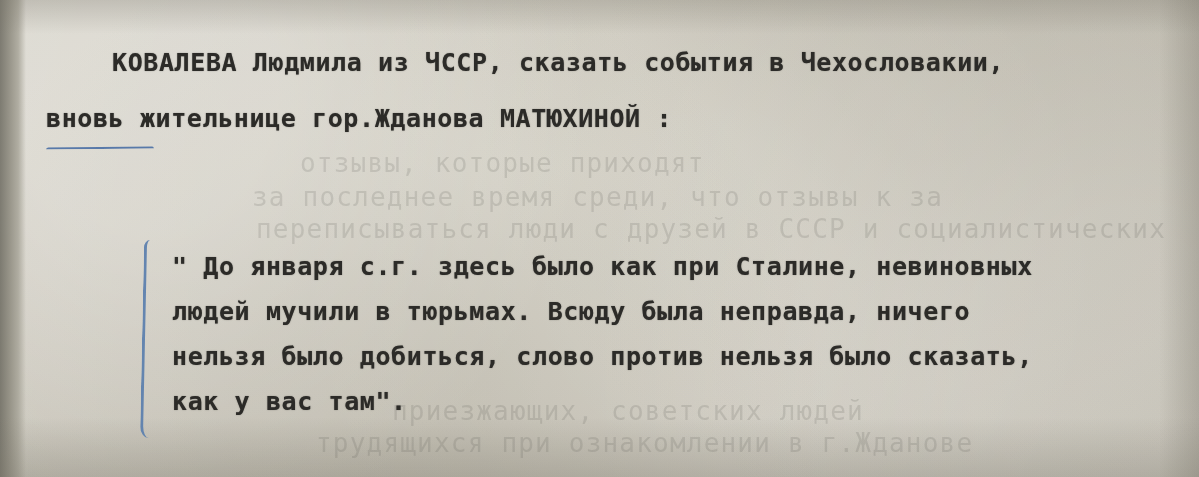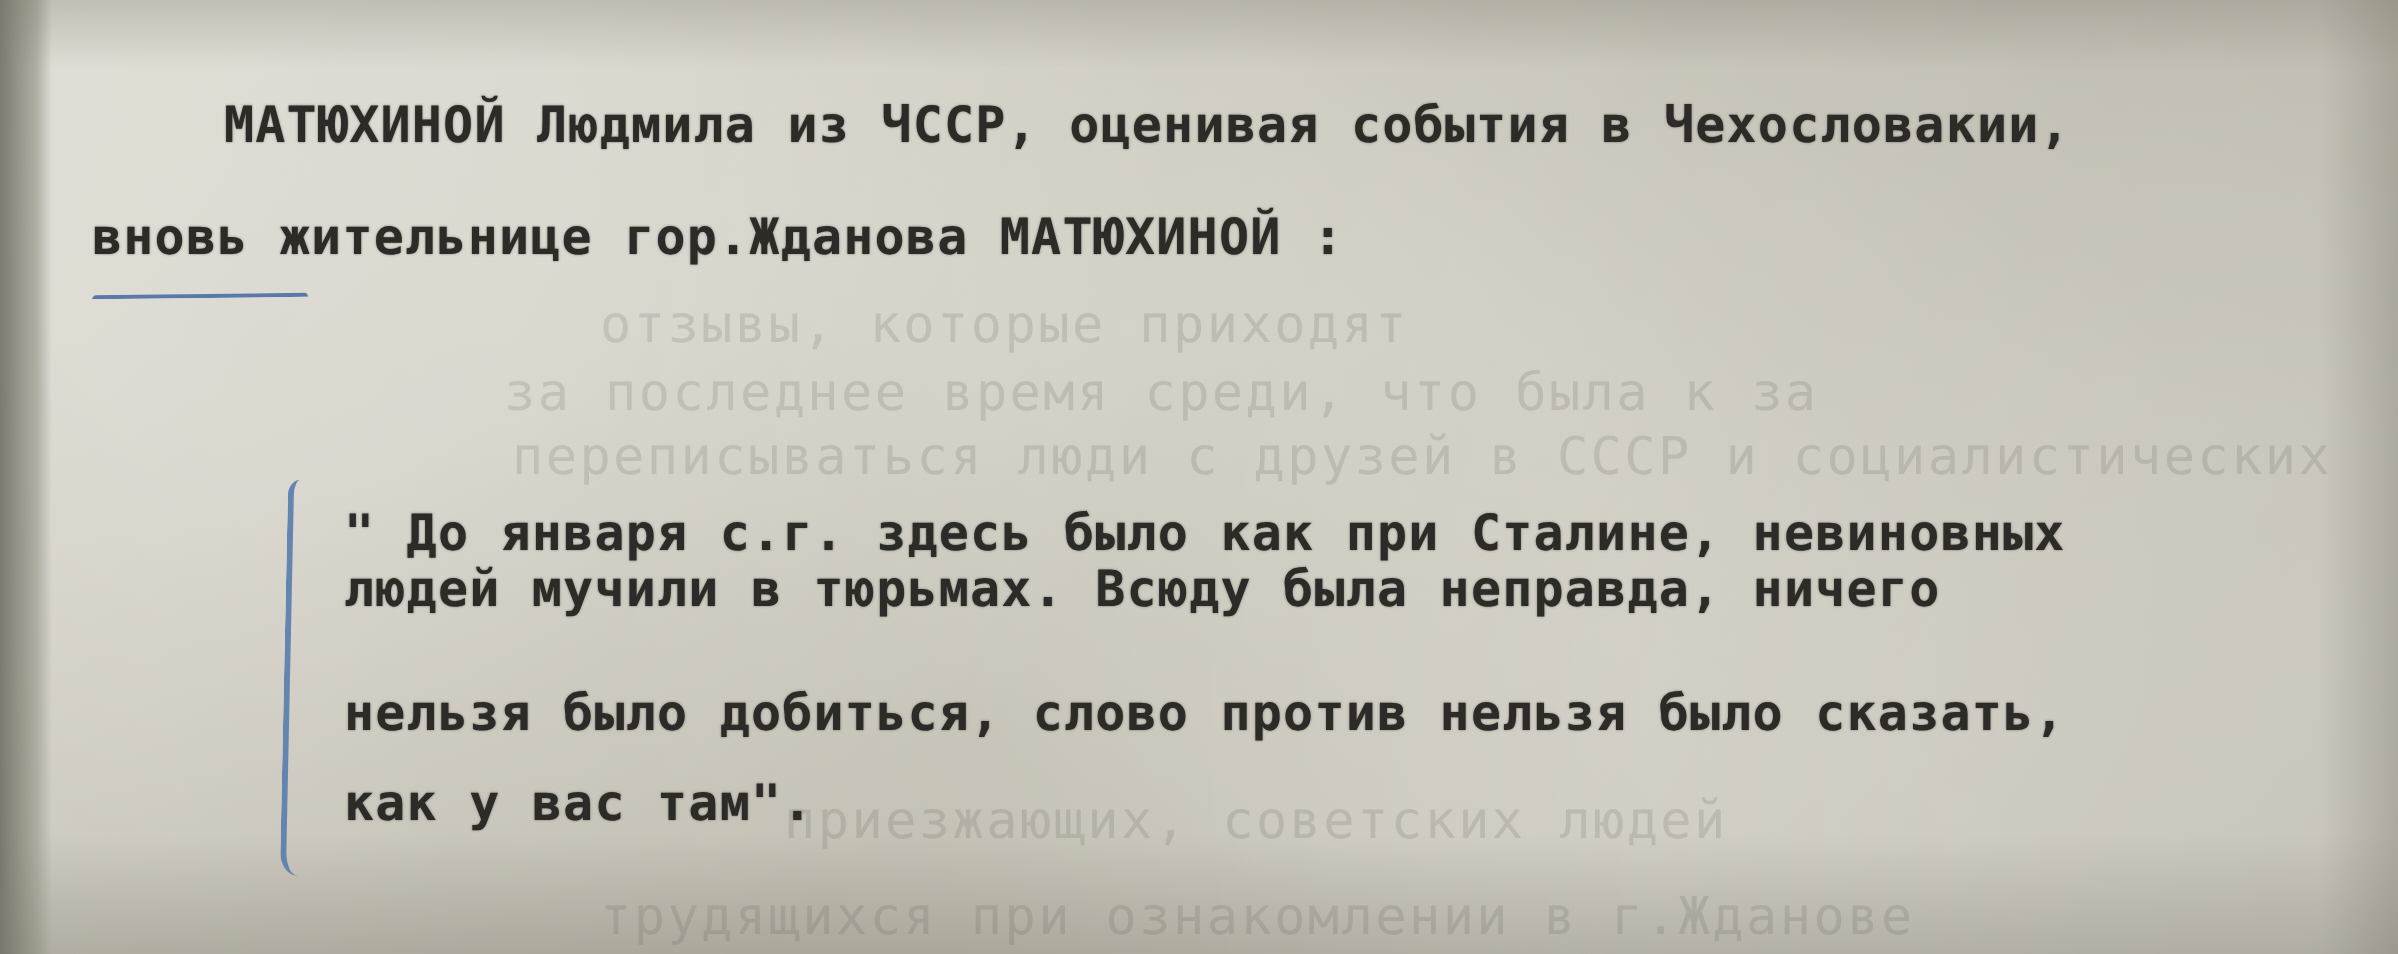--- a/index.html
+++ b/index.html
@@ -76,21 +76,21 @@
     letter-spacing: 1.2px;
     white-space: nowrap;
     transform: scaleX(1.0);
     pointer-events: none;
     user-select: none;
   }
   .bleed-1 { left: 300px; top: 148px; }
   .bleed-2 { left: 252px; top: 182px; }
   .bleed-3 { left: 232px; top: 214px; margin-left: 24px; }
   .bleed-4 { left: 392px; top: 396px; }
-  .bleed-5 { left: 300px; top: 428px; margin-top: 16px; }
+  .bleed-5 { left: 316px; top: 428px; }
 
   .typed {
     position: absolute;
     color: #2c2b28;
     font-family: "DejaVu Sans Mono", monospace;
     font-weight: 700;
     font-size: 25px;
     letter-spacing: 0.6px;
     white-space: nowrap;
     text-shadow: 0 0 1.2px rgba(44,43,40,0.55);
@@ -130,42 +130,42 @@
     left: 172px;
     color: #2c2b28;
     font-family: "DejaVu Sans Mono", monospace;
     font-weight: 700;
     font-size: 25px;
     letter-spacing: 0.6px;
     white-space: nowrap;
     text-shadow: 0 0 1.2px rgba(44,43,40,0.55);
   }
   .q1 { top: 252px; }
-  .q2 { top: 280px; text-align: center; }
+  .q2 { top: 297px; text-align: center; }
   .q3 { top: 342px; }
   .q4 { top: 387px; }
 </style>
 </head>
 <body>
 
 <div class="page">
 
   <div class="grain"></div>
   <div class="left-edge"></div>
   <div class="right-edge"></div>
   <div class="top-shade"></div>
   <div class="bottom-shade"></div>
 
   <div class="bleed bleed-1">отзывы, которые приходят</div>
-  <div class="bleed bleed-2">за последнее время среди, что была к за</div>
+  <div class="bleed bleed-2">за последнее время среди, что отзывы к за</div>
   <div class="bleed bleed-3">переписываться люди с друзей в СССР и социалистических</div>
   <div class="bleed bleed-4">приезжающих, советских людей</div>
   <div class="bleed bleed-5">трудящихся при ознакомлении в г.Жданове</div>
 
-  <div class="typed line-1">МАТЮХИНОЙ Людмила из ЧССР, оценивая события в Чехословакии,</div>
+  <div class="typed line-1">КОВАЛЕВА Людмила из ЧССР, сказать события в Чехословакии,</div>
   <div class="typed line-2">вновь жительнице гор.Жданова МАТЮХИНОЙ :</div>
 
   <div class="underline"></div>
   <div class="quote-bar"></div>
 
   <div class="quote-line q1">" До января с.г. здесь было как при Сталине, невиновных</div>
   <div class="quote-line q2">людей мучили в тюрьмах. Всюду была неправда, ничего</div>
   <div class="quote-line q3">нельзя было добиться, слово против нельзя было сказать,</div>
   <div class="quote-line q4">как у вас там".</div>
 

